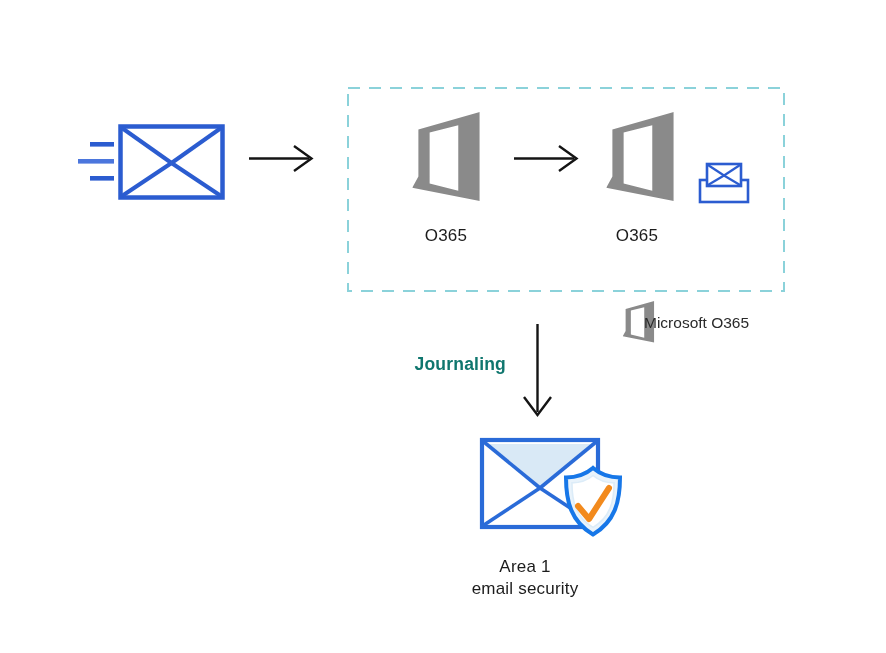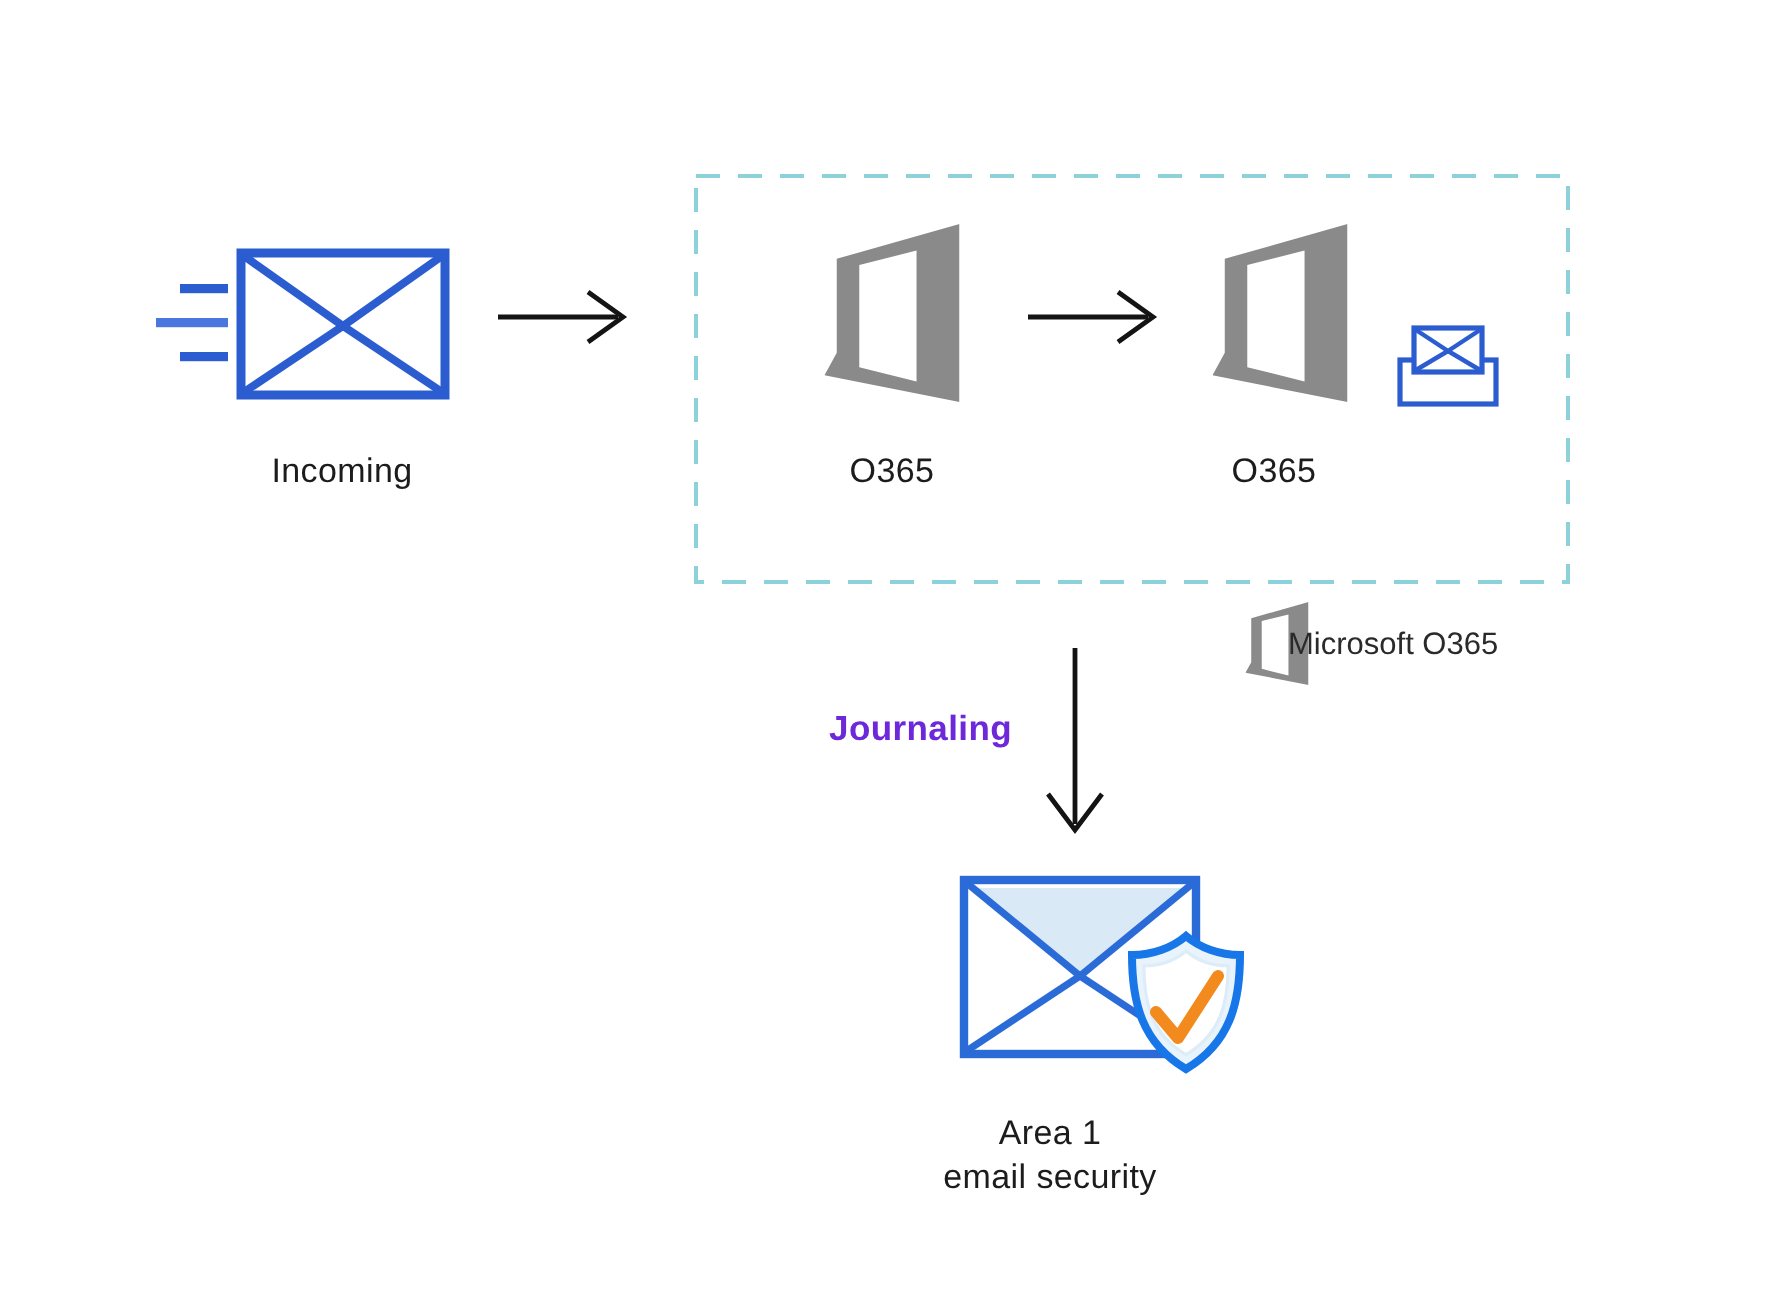--- a/index.html
+++ b/index.html
@@ -7,21 +7,21 @@
     position:relative; width:886px; height:653px; background:#ffffff;
     font-family:"Liberation Sans", sans-serif; overflow:hidden;
   }
   .abs { position:absolute; }
   .node-label {
     position:absolute; text-align:center; font-size:17px; line-height:22px;
     color:#1c1c1c; letter-spacing:0.2px;
   }
   .journaling-label {
     position:absolute; left:400px; top:354px; width:106px; text-align:right;
-    font-size:17.5px; font-weight:600; color:#6d28d9; letter-spacing:0.2px;
+    font-size:17.5px; font-weight:600; color:#0f766e; letter-spacing:0.2px;
   }
   .legend-text {
     position:absolute; left:644px; top:314px; font-size:15.5px; color:#2a2a2a;
   }
   svg { display:block; }
   .arrow { stroke:#141414; stroke-width:2.4; fill:none; }
 </style>
 </head>
 <body>
 
@@ -45,21 +45,20 @@
     <rect x="4.5" y="4.5" width="102" height="71" fill="#ffffff" stroke-width="4.5" stroke="#2b5cd0"></rect>
     <g stroke-width="4" stroke="#2b5cd0">
       <line x1="6" y1="6" x2="55.5" y2="41"></line>
       <line x1="105" y1="6" x2="55.5" y2="41"></line>
       <line x1="6" y1="74" x2="55.5" y2="41"></line>
       <line x1="105" y1="74" x2="55.5" y2="41"></line>
     </g>
   </svg>
 
   <div class="node-label" style="left:101px; top:225px; width:140px;">
-    <div>Incoming</div>
   </div>
 
   <svg class="abs" style="left:248px; top:144px;" width="68" height="30">
     <line class="arrow" x1="1" y1="14.5" x2="61" y2="14.5"></line>
     <polyline class="arrow" points="46,2 63.5,14.5 46,27" stroke-linejoin="miter"></polyline>
   </svg>
 
   <svg class="abs" style="left:347px; top:87px;" width="438" height="205">
     <rect x="1" y="1" width="436" height="203" fill="none" stroke-width="2" stroke-dasharray="12 9" stroke="#8bd2da"></rect>
   </svg>

